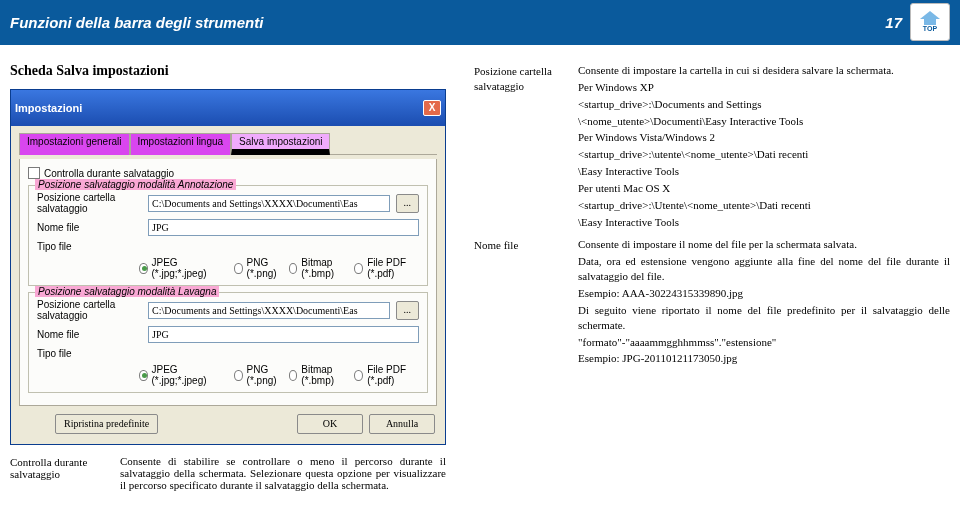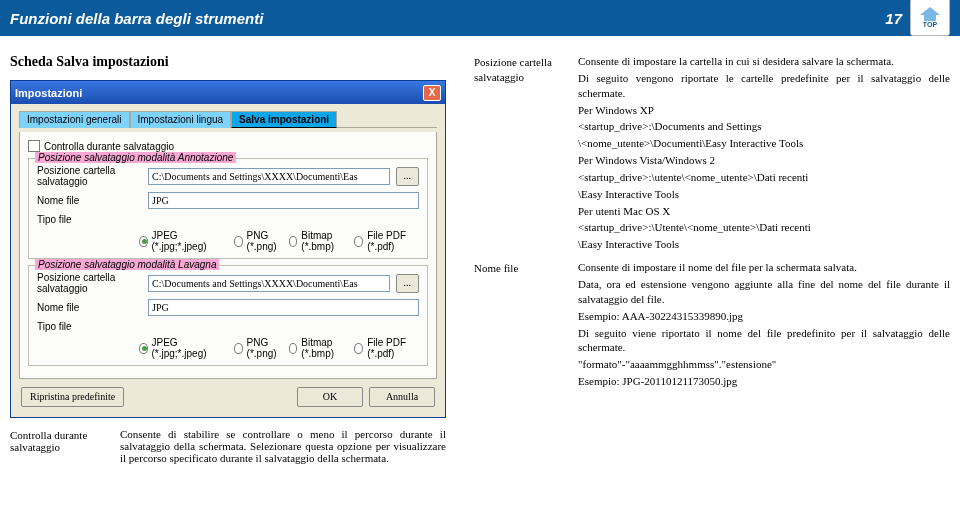--- a/index.html
+++ b/index.html
@@ -1,61 +1,61 @@
 <!DOCTYPE html>
 <html><head>
 <meta charset="utf-8">
 <style>
   * { box-sizing: border-box; margin: 0; padding: 0; }
   body { font-family: Georgia, 'Times New Roman', serif; font-size: 11px; color: #000; background: #fff; width: 960px; height: 531px; position: relative; }
   
-  .header-bar { background: #0a5a9c; color: #fff; height: 36px; display: flex; align-items: center; padding: 0 10px; font-family: Arial, sans-serif; font-weight: bold; font-size: 15px; }
+  .header-bar { background: #0a5a9c; color: #fff; height: 45px; display: flex; align-items: center; padding: 0 10px; font-family: Arial, sans-serif; font-weight: bold; font-size: 15px; }
   .header-bar .title { flex: 1; font-style: italic; }
   .header-bar .page-no { font-size: 15px; margin-right: 8px; font-style: italic; }
   .top-badge { width: 40px; height: 38px; background: #fff; border: 1px solid #bbb; border-radius: 3px; display: flex; flex-direction: column; align-items: center; justify-content: center; font-size: 7px; color: #0a5a9c; font-family: Arial, sans-serif; font-weight: bold; margin-top: -2px; }
   .top-badge .house { width: 20px; height: 14px; position: relative; }
   .top-badge .house::before { content: ""; position: absolute; left: 0; top: 0; border-left: 10px solid transparent; border-right: 10px solid transparent; border-bottom: 8px solid #7ab8e6; }
   .top-badge .house::after { content: ""; position: absolute; left: 4px; top: 8px; width: 12px; height: 6px; background: #7ab8e6; }
 
   .content { display: flex; padding: 18px 10px 0 10px; gap: 14px; }
   .left-col { width: 450px; }
   .right-col { flex: 1; font-size: 11px; line-height: 1.35; font-family: 'Times New Roman', serif; }
   
   .section-title { font-weight: bold; font-size: 14px; font-family: 'Times New Roman', serif; margin-bottom: 10px; }
 
   
   .xp-win { width: 436px; border: 1px solid #0a3d8f; background: #ece9d8; font-family: Tahoma, sans-serif; font-size: 10px; color: #000; }
-  .xp-titlebar { background: linear-gradient(#3a77e0, #1b4db0); color: #fff; height: 23px; display: flex; align-items: center; padding: 0 4px; font-weight: bold; }
+  .xp-titlebar { background: linear-gradient(#3a77e0, #1b4db0); color: #fff; height: 36px; display: flex; align-items: center; padding: 0 4px; font-weight: bold; }
   .xp-titlebar .t { flex: 1; font-size: 11px; }
   .xp-close { width: 18px; height: 16px; background: #e46a4a; border: 1px solid #fff; border-radius: 2px; color: #fff; text-align: center; line-height: 13px; font-size: 10px; font-family: Arial; }
   .xp-body { padding: 6px 8px 8px 8px; }
   .xp-tabs { display: flex; gap: 0; margin-bottom: 4px; border-bottom: 1px solid #aca899; }
-  .xp-tab { border: 1px solid #aca899; border-bottom: none; padding: 2px 7px; background: #7dd3fc; font-size: 10px; position: relative; top: 1px; }
-  .xp-tab.active { background: #0ea5e9; border-bottom: 1px solid #000000; font-weight: bold; }
+  .xp-tab { border: 1px solid #aca899; border-bottom: none; padding: 2px 7px; background: #d946ef; font-size: 10px; position: relative; top: 1px; }
+  .xp-tab.active { background: #f0abfc; border-bottom: 6px solid #000000; }
   .xp-pane { border: 1px solid #aca899; border-top: none; padding: 8px 8px 6px 8px; background: #fcfcfa; }
   
   .xp-check { display: flex; align-items: center; gap: 4px; margin-bottom: 6px; font-size: 10px; }
   .xp-check .box { width: 12px; height: 12px; border: 1px solid #7a7a7a; background: #fff; }
   
   .xp-fieldset { border: 1px solid #c0c0b0; padding: 6px 8px 6px 8px; margin-bottom: 6px; position: relative; }
   .xp-fieldset .legend { position: absolute; top: -7px; left: 6px; background: #f9a8d4; padding: 0 3px; font-size: 10px; font-style: italic; }
   
   .xp-row { display: flex; align-items: center; gap: 6px; margin-bottom: 5px; font-size: 10px; }
   .xp-row .label { width: 96px; line-height: 1.1; }
   .xp-input { flex: 1; height: 17px; border: 1px solid #7f9db9; background: #fff; padding: 0 3px; font-size: 10px; font-family: Tahoma; line-height: 15px; overflow: hidden; white-space: nowrap; margin-left: 9px; }
   .xp-btn-small { height: 19px; padding: 0 7px; border: 1px solid #8a8a8a; background: #ece9d8; font-size: 10px; font-family: Tahoma; border-radius: 2px; line-height: 16px; }
   
   .xp-radio-row { display: flex; gap: 3px; padding-left: 102px; font-size: 10px; }
   .xp-radio-line { display: flex; gap: 22px; }
   .xp-radio { display: flex; align-items: center; gap: 4px; }
   .xp-radio .dot { width: 11px; height: 11px; border: 1px solid #7a7a7a; border-radius: 50%; background: #fff; position: relative; }
   .xp-radio.checked .dot::after { content: ""; position: absolute; left: 2px; top: 2px; width: 5px; height: 5px; background: #4a9a4a; border-radius: 50%; }
   
   .xp-buttons { display: flex; justify-content: flex-end; gap: 6px; padding: 8px 2px 2px 2px; }
-  .xp-buttons .left { margin-right: auto; }
+  .xp-buttons .left { margin-right: auto; margin-left: 34px; }
   .xp-button { min-width: 66px; height: 20px; border: 1px solid #8a8a8a; background: #ece9d8; font-size: 10px; font-family: Tahoma; border-radius: 2px; text-align: center; line-height: 18px; padding: 0 8px; }
   
   
   .desc-table { width: 100%; }
   .desc-row { display: flex; }
   .desc-label { width: 104px; flex-shrink: 0; font-size: 11px; padding-top: 1px; font-family: 'Times New Roman', serif; }
   .desc-text { flex: 1; font-size: 11px; text-align: justify; font-family: 'Times New Roman', serif; }
   .desc-text p { margin-bottom: 2px; }
   .desc-text b { font-weight: normal; }
   
@@ -186,21 +186,20 @@
     </div>
 
   </div>
 
   <div class="right-col desc-table">
 
     <div class="desc-row" style="margin-bottom:6px">
       <div class="desc-label">Posizione cartella salvataggio</div>
       <div class="desc-text">
         <p>Consente di impostare la cartella in cui si desidera salvare la schermata.</p>
-        <p>Di seguito vengono riportate le cartelle predefinite per il salvataggio delle schermate.</p>
         <p><b>Per Windows XP</b></p>
         <p>&lt;startup_drive&gt;:\Documents and Settings</p>
         <p>\&lt;nome_utente&gt;\Documenti\Easy Interactive Tools</p>
         <p><b>Per Windows Vista/Windows 2</b></p>
         <p>&lt;startup_drive&gt;:\utente\&lt;nome_utente&gt;\Dati recenti</p>
         <p>\Easy Interactive Tools</p>
         <p><b>Per utenti Mac OS X</b></p>
         <p>&lt;startup_drive&gt;:\Utente\&lt;nome_utente&gt;\Dati recenti</p>
         <p>\Easy Interactive Tools</p>
       </div>

